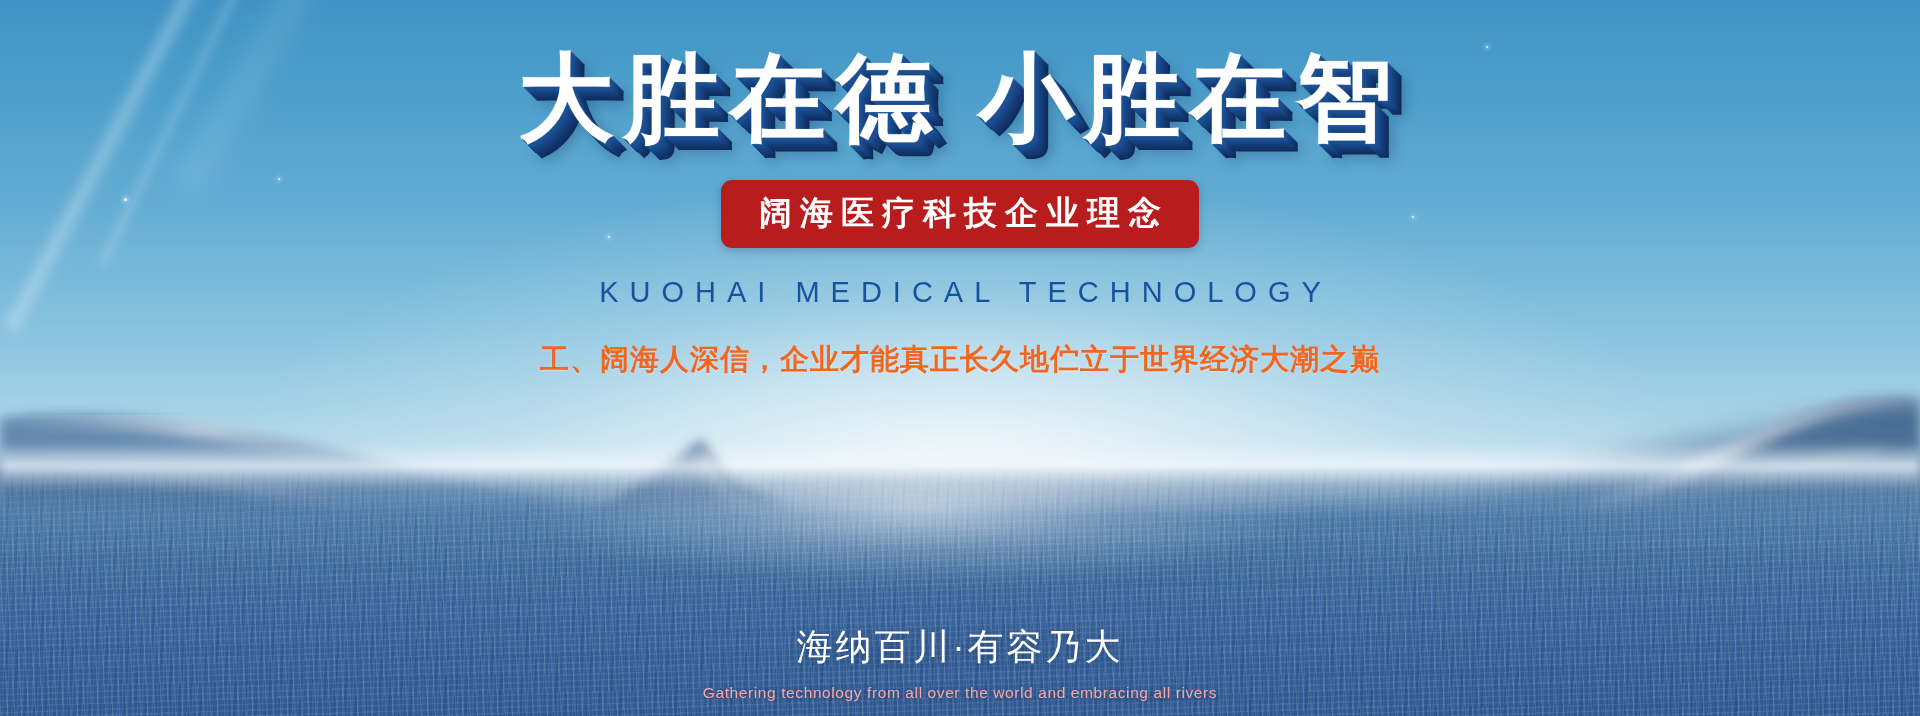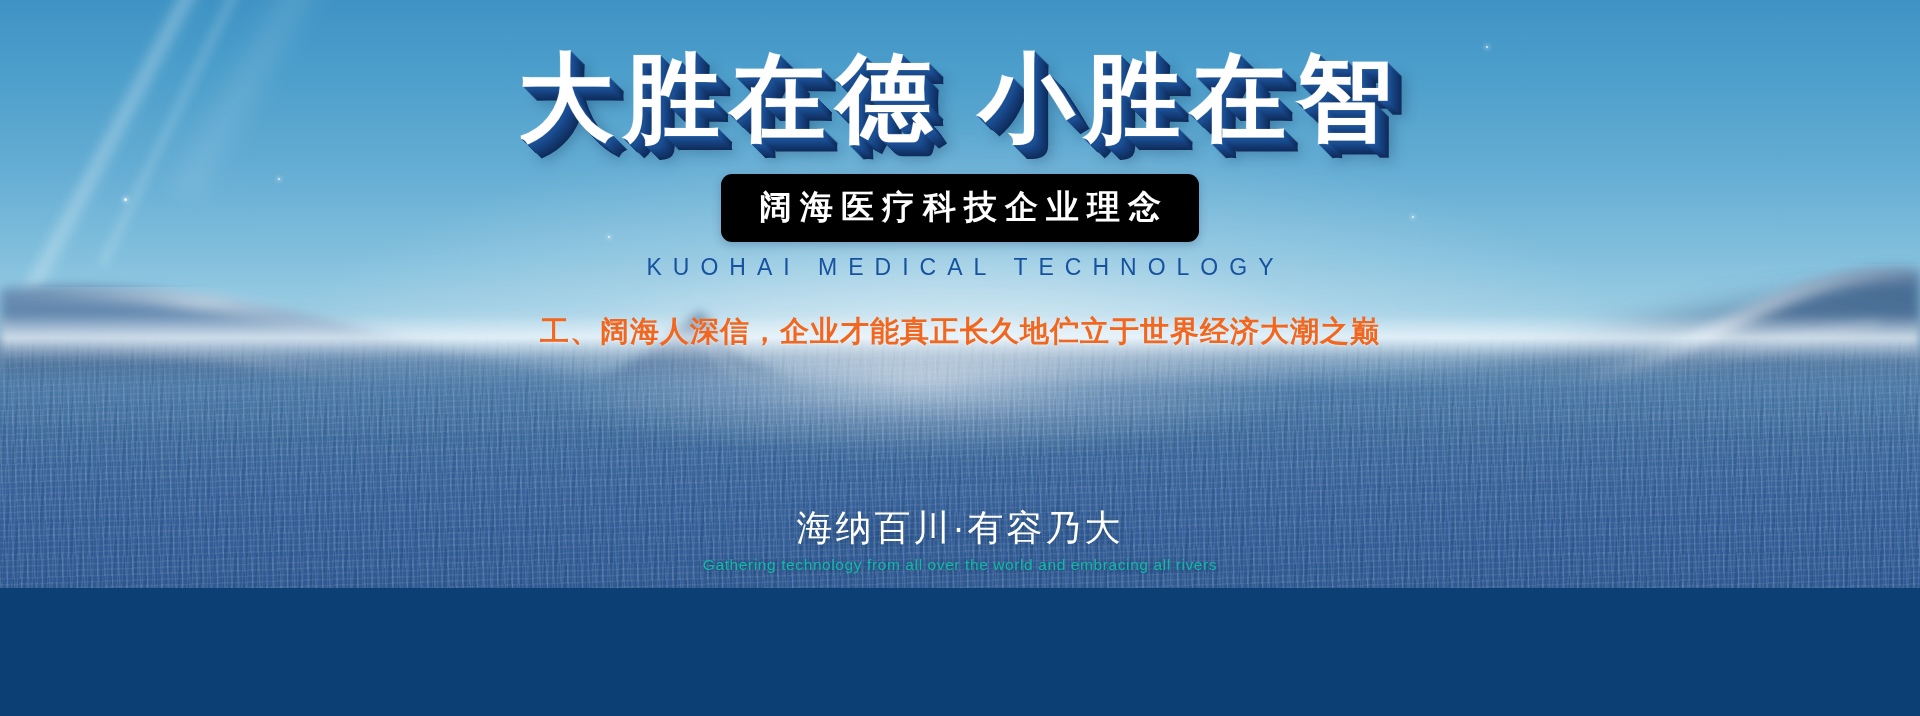--- a/index.html
+++ b/index.html
@@ -5,21 +5,21 @@
   * { margin:0; padding:0; box-sizing:border-box; }
   html, body {
     width:1920px; height:716px;
     overflow:hidden;
     background:#0c3f73;
     font-family:"Liberation Sans", sans-serif;
   }
 
   #banner {
     position:relative;
-    width:1920px; height:588px;
+    width:1920px; height:716px;
     overflow:hidden;
     padding-left:24px;
   }
 
   
   .sky {
     position:absolute; inset:0;
     background:linear-gradient(180deg,
       #3f93c4 0%,
       #4c9ecb 12%,
@@ -126,36 +126,36 @@
       4px 4px 0 #1a4b8d, 5px 5px 0 #184788, 6px 6px 0 #174483,
       7px 7px 0 #16417e, 8px 8px 0 #153e79, 9px 9px 0 #143b74,
       10px 10px 0 #13386f, 11px 11px 0 #12356a, 12px 12px 0 #113265,
       13px 13px 0 #102f60, 14px 14px 0 #0f2c5b,
       16px 16px 14px rgba(8,35,70,.35);
     -webkit-text-stroke:1px rgba(255,255,255,.15);
   }
 
   
   .badge {
-    margin-top:24px;
-    background:#000000;
+    margin-top:30px;
+    background:#b91c1c;
     color:#ffffff;
     font-size:33px;
     font-weight:bold;
     letter-spacing:8px;
     padding:11px 30px 12px 38px;
     border-radius:11px;
     white-space:nowrap;
     box-shadow:0 3px 10px rgba(10,40,90,.25);
   }
 
   
   .subtitle-en {
-    margin-top:12px;
-    font-size:23px;
+    margin-top:28px;
+    font-size:29px;
     letter-spacing:11px;
     color:#17529e;
     white-space:nowrap;
     font-weight:400;
     padding-left:11px;
   }
 
   
   .creed {
     margin-top:28px;
@@ -177,23 +177,23 @@
     white-space:nowrap;
   }
   .bottom-cn {
     font-size:36px;
     font-weight:normal;
     color:#ffffff;
     letter-spacing:3px;
     text-shadow:0 2px 10px rgba(10,40,80,.55);
   }
   .bottom-en {
-    margin-top:3px;
+    margin-top:12px;
     font-size:15.5px;
-    color:#14b8a6;
+    color:#fca5a5;
     letter-spacing:.6px;
     text-shadow:0 1px 5px rgba(10,40,80,.6);
   }
 </style>
 </head>
 <body>
 
 <div id="banner">
 
   <div class="sky"></div>

